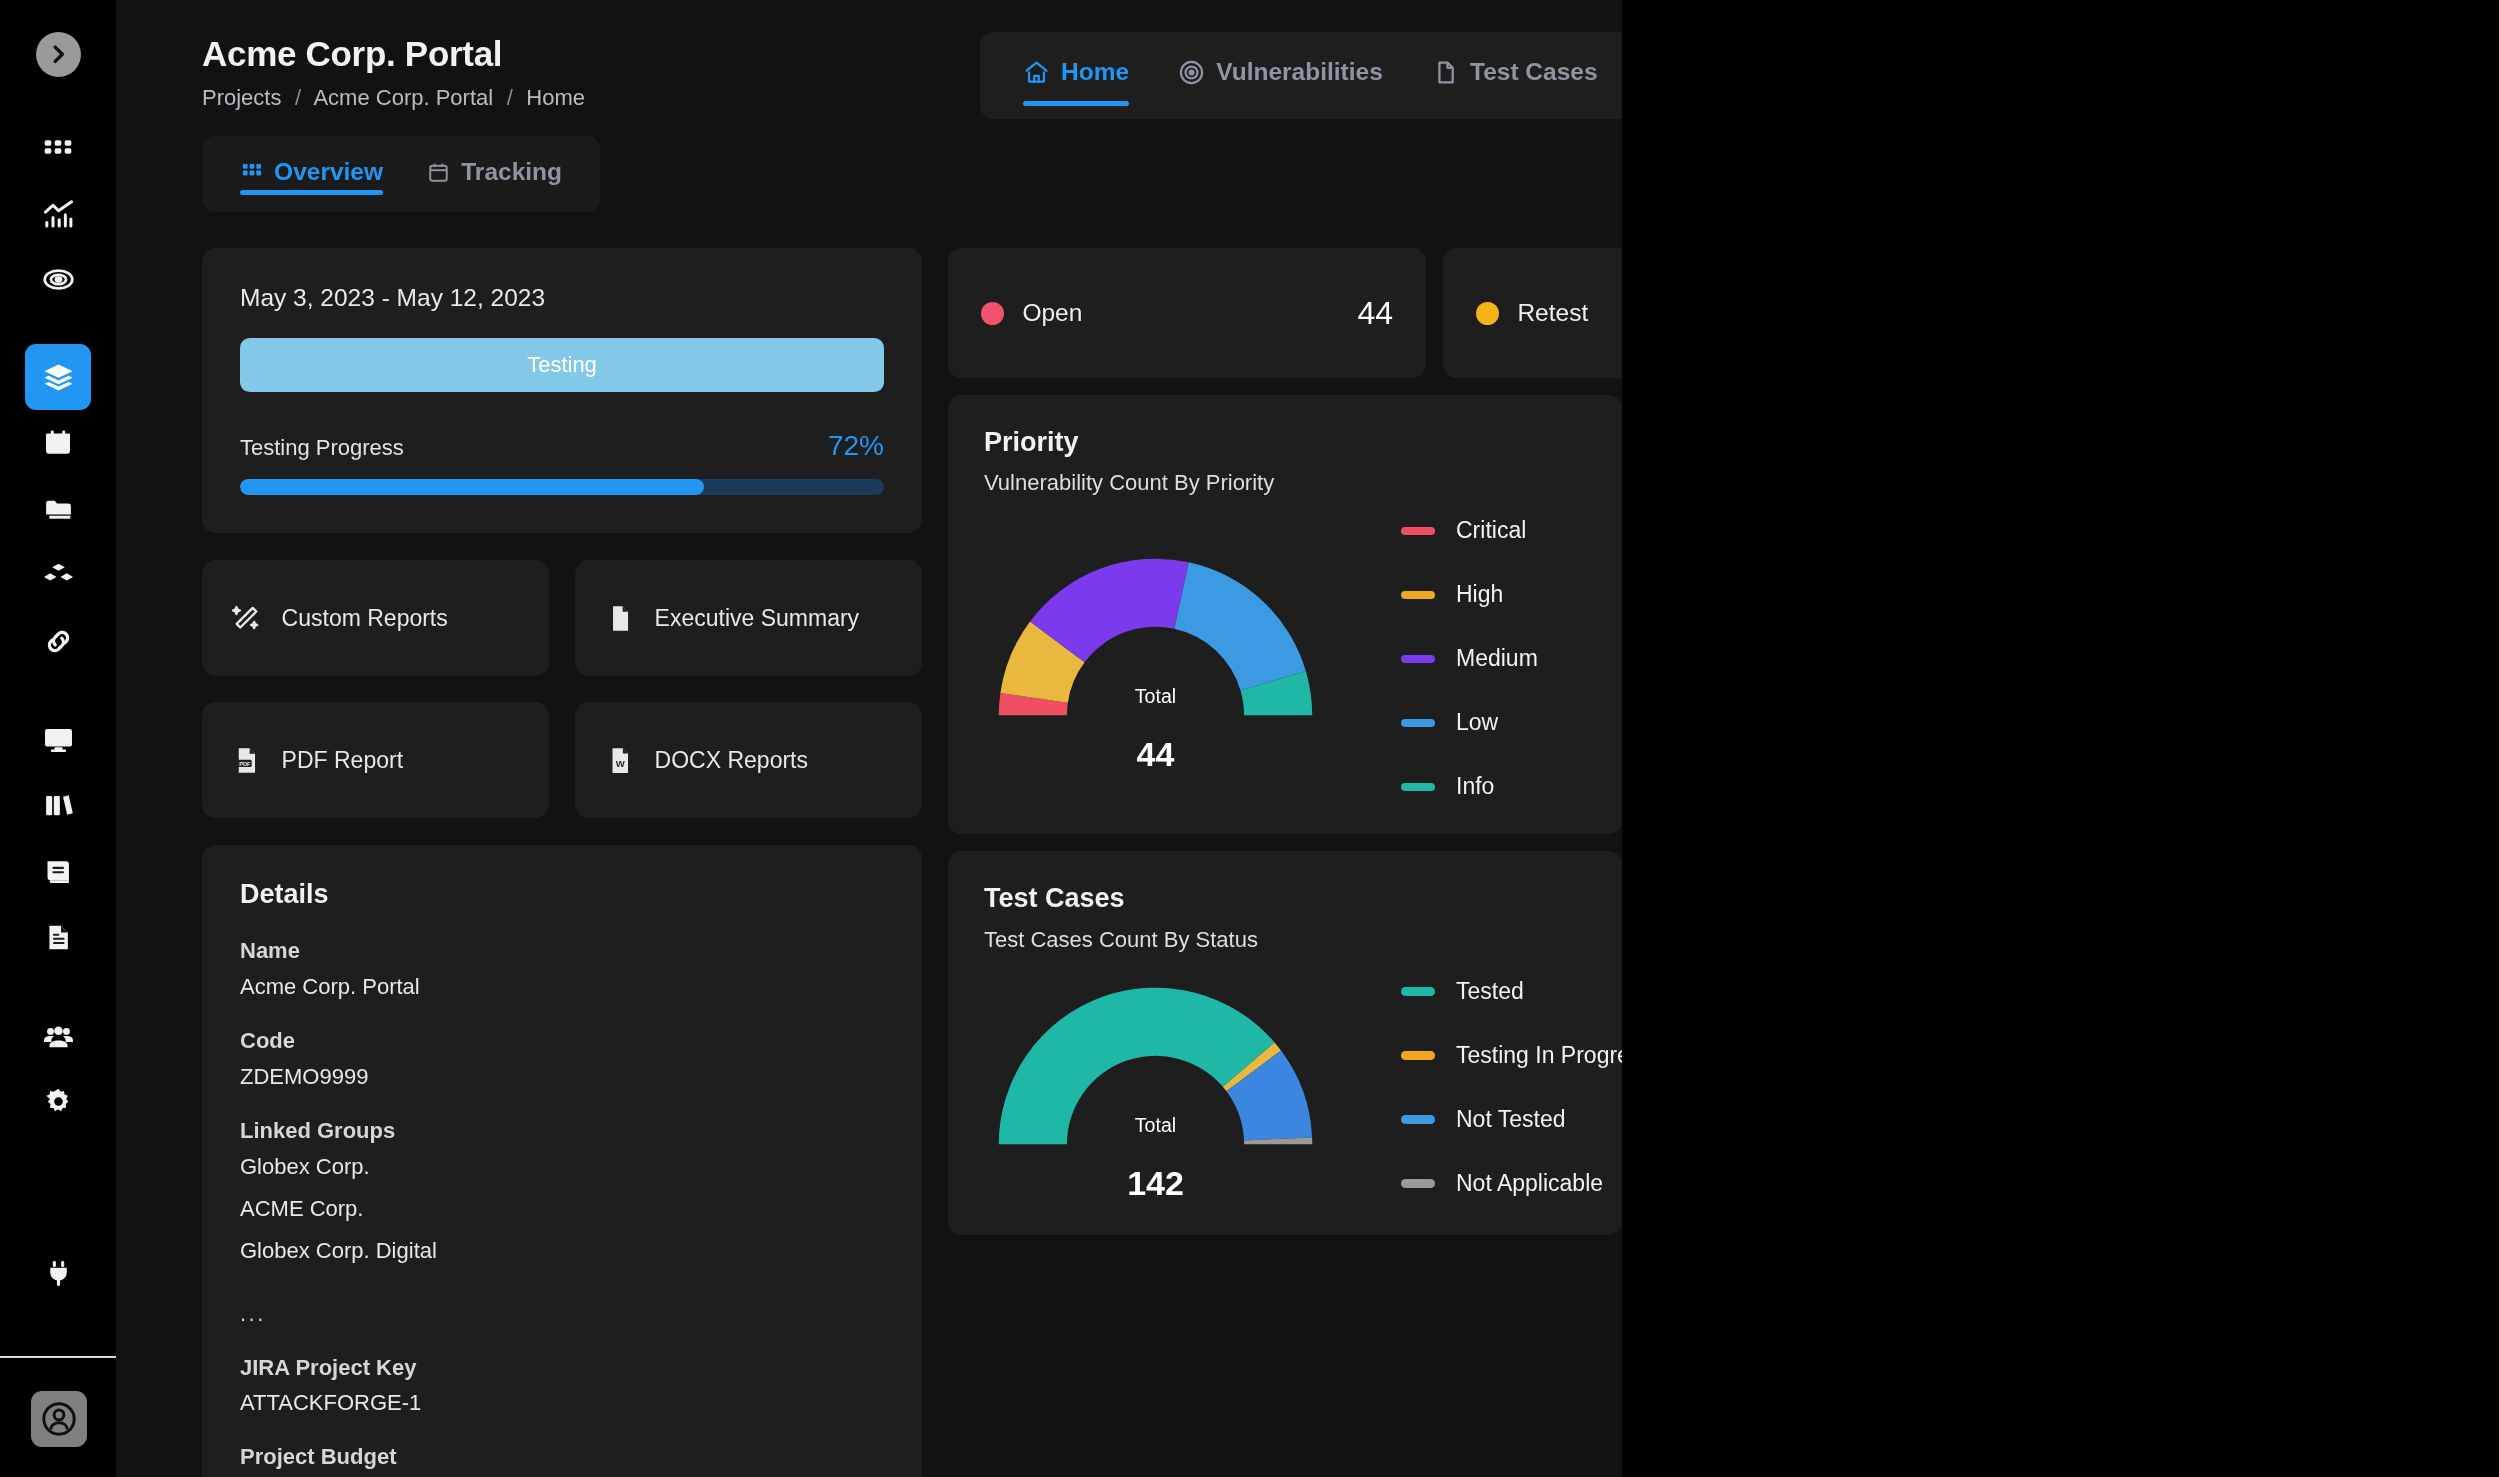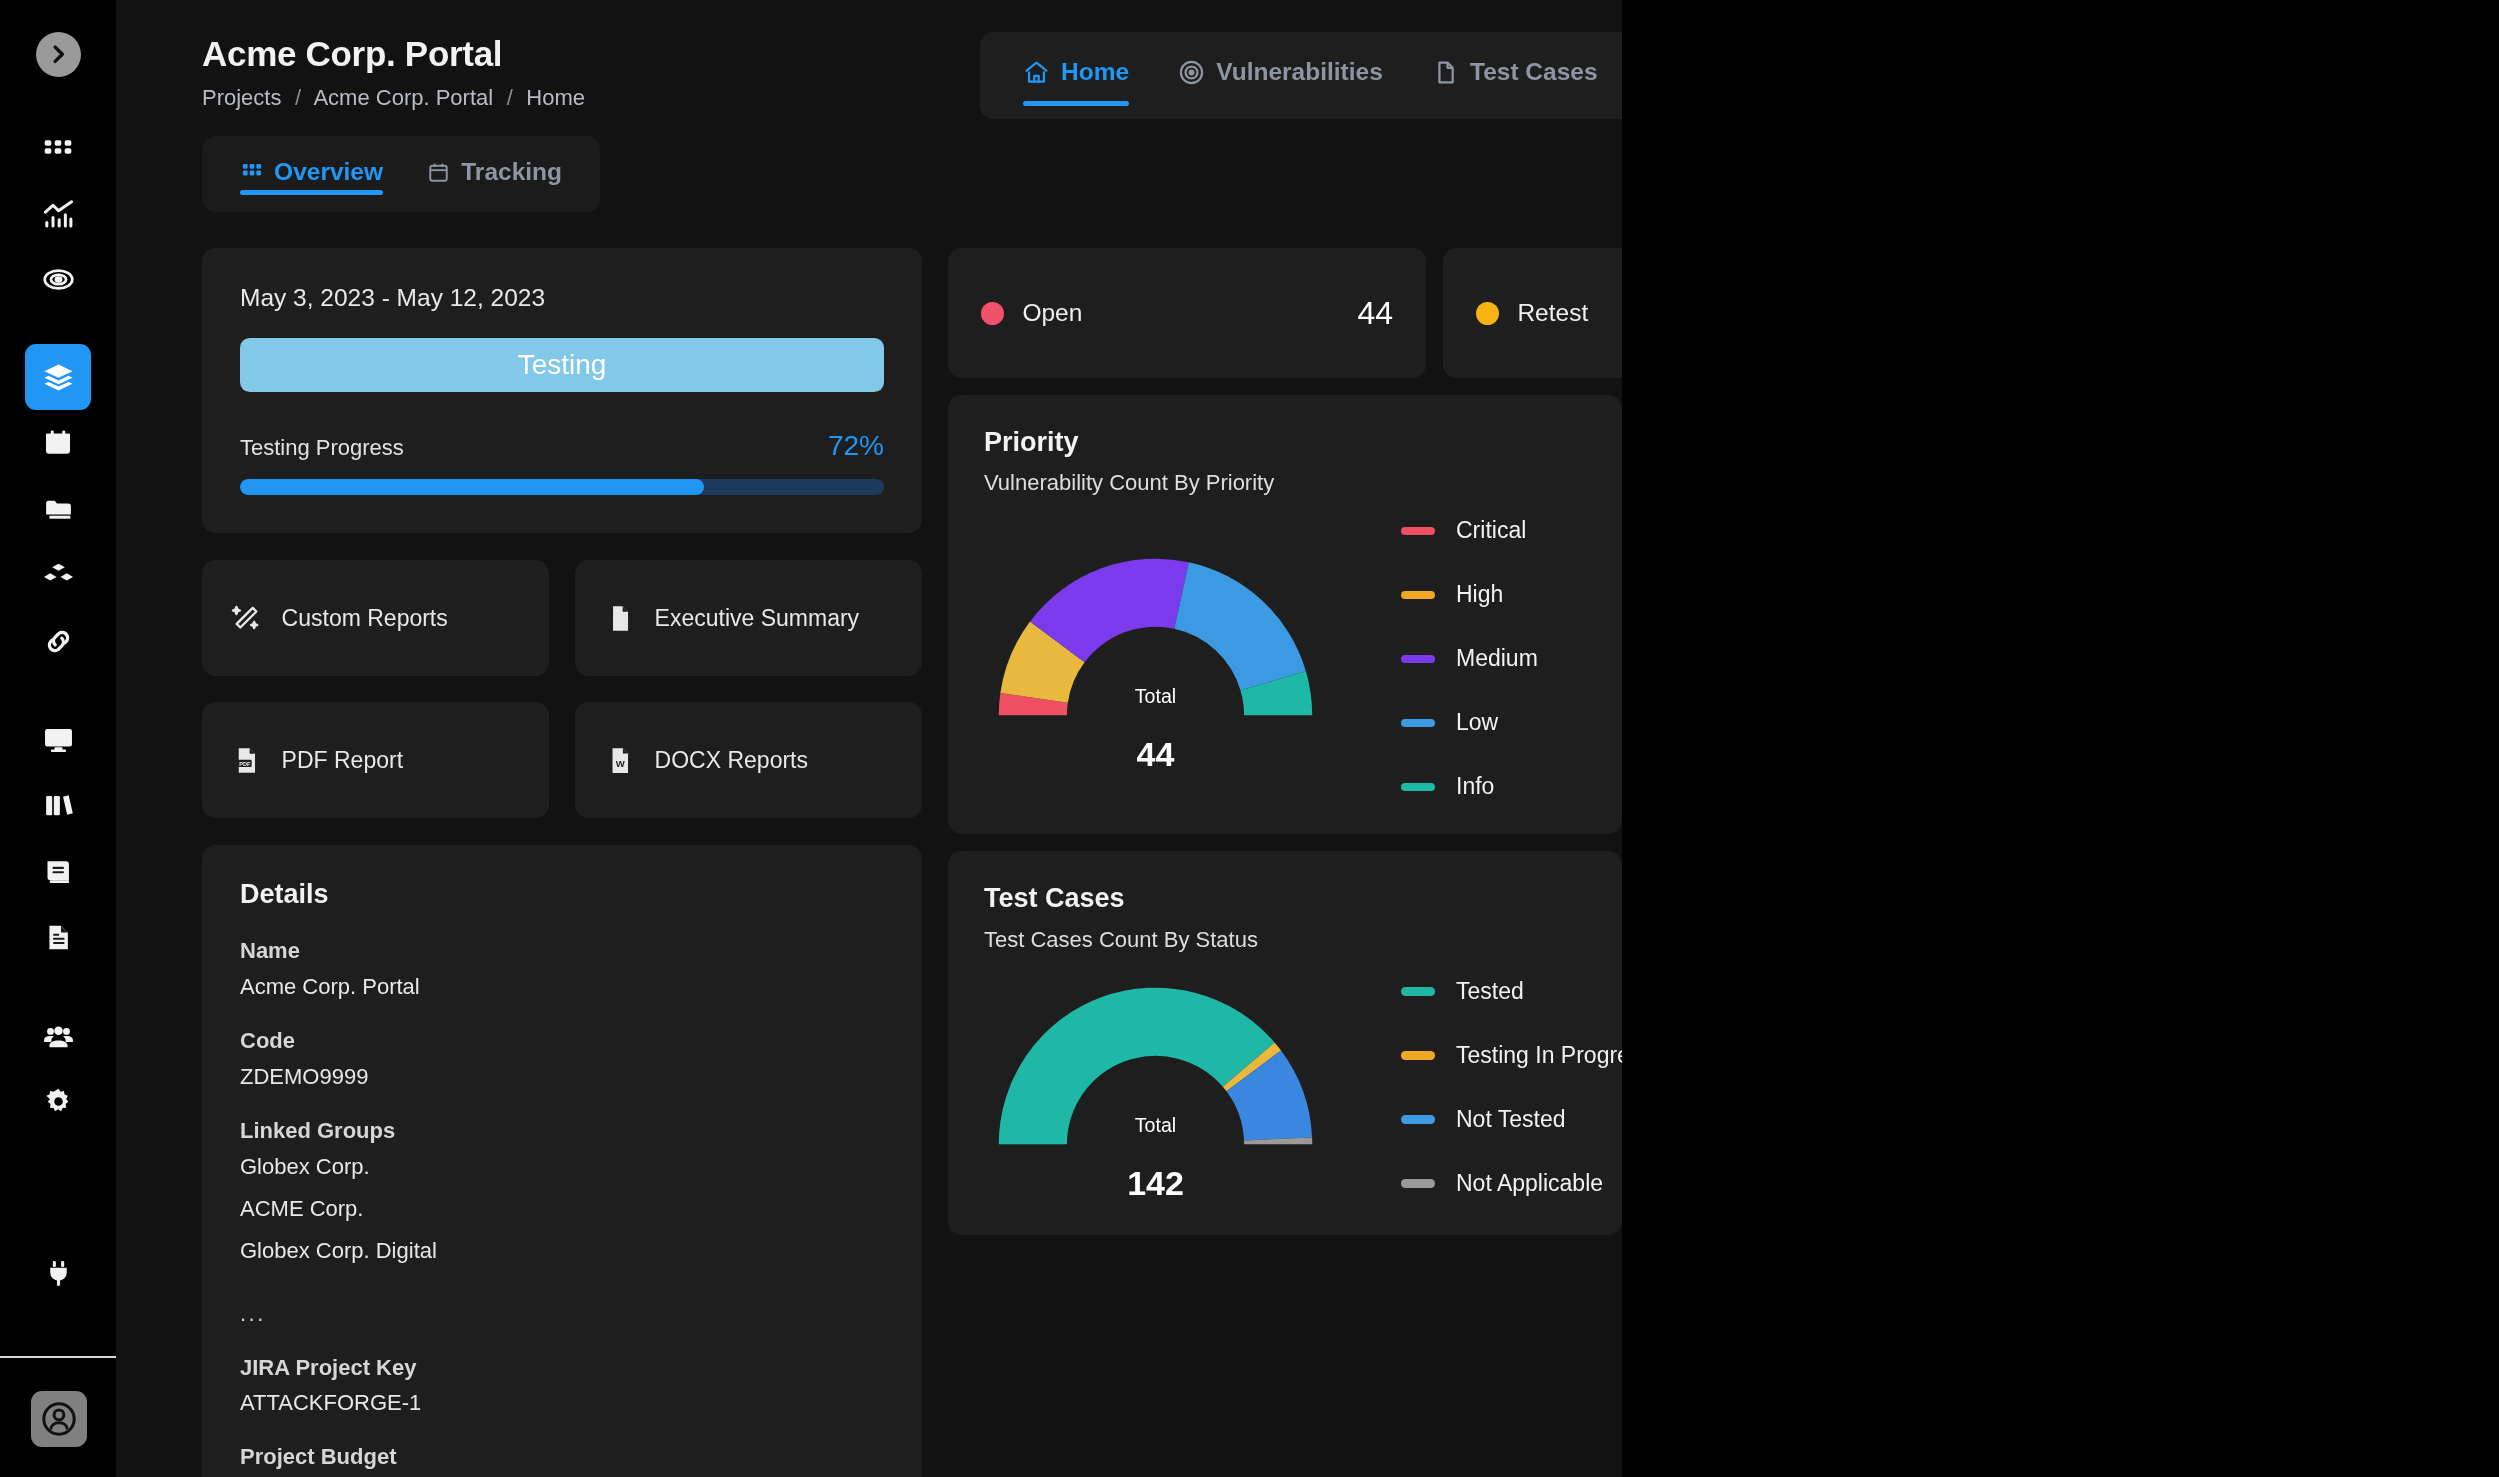--- a/index.html
+++ b/index.html
@@ -107,21 +107,21 @@
   .col-left { width: 720px; flex: 0 0 720px; }
   .col-right { width: 674px; flex: 0 0 674px; }
 
   .card { background: #1e1e1e; border-radius: 13.5px; }
 
   
   .status-card { padding: 36px 38px 38px 38px; }
   .date-range { font-size: 24.5px; color: #e8e8e8; }
   .status-pill {
     margin-top: 26px; height: 54px; border-radius: 9.8px;
-    background: #82c8e8; color: #ffffff; font-size: 28px;
+    background: #82c8e8; color: #ffffff; font-size: 22px;
     display: flex; align-items: center; justify-content: center;
     cursor: pointer;
   }
   .prog-row { margin-top: 38px; display: flex; justify-content: space-between; align-items: baseline; }
   .prog-label { font-size: 22px; color: #e2e2e2; }
   .prog-pct { font-size: 28px; color: #2196f3; }
   .prog-track {
     margin-top: 17px; height: 16px; border-radius: 8px;
     background: #1b3a5c; overflow: hidden;
   }

